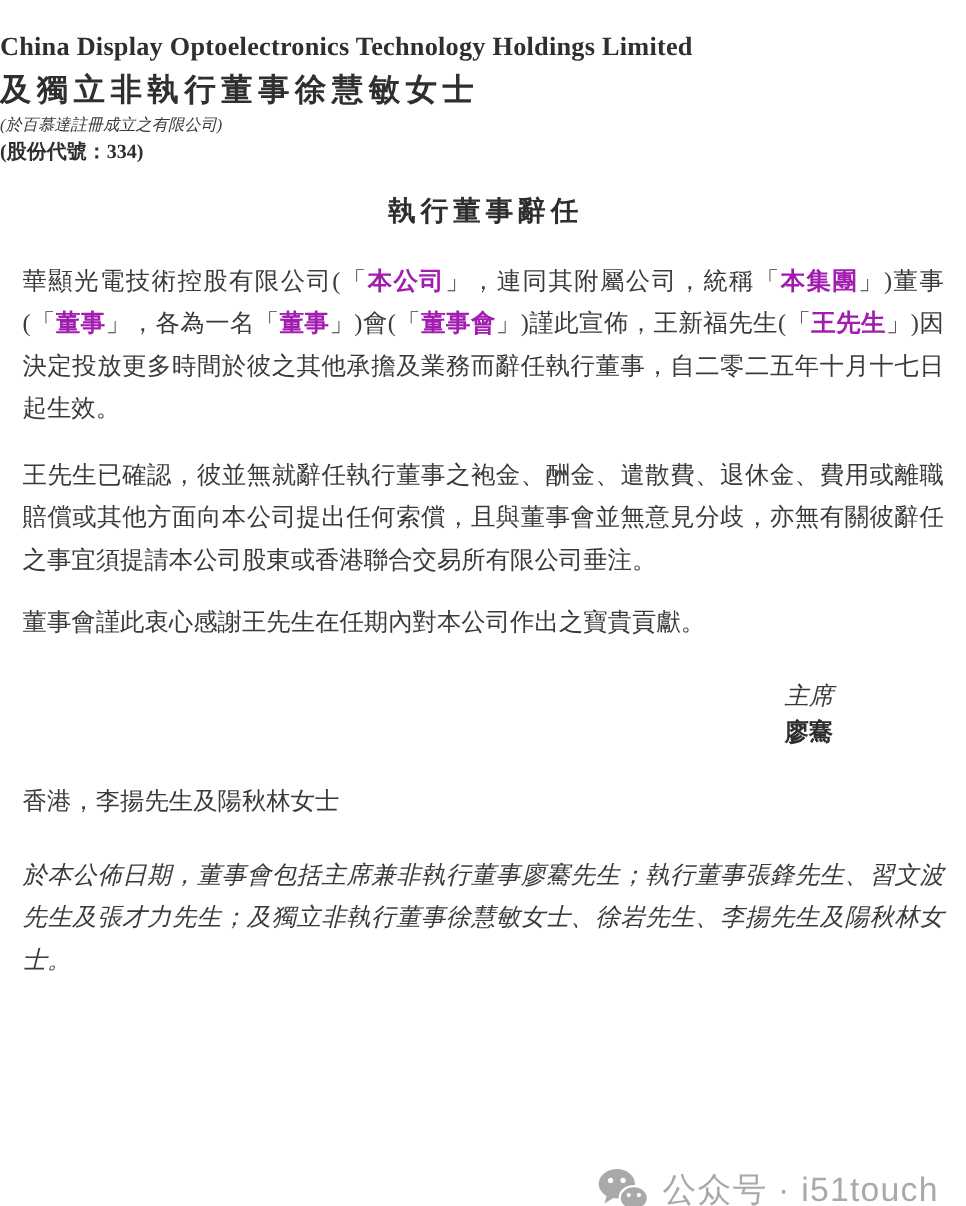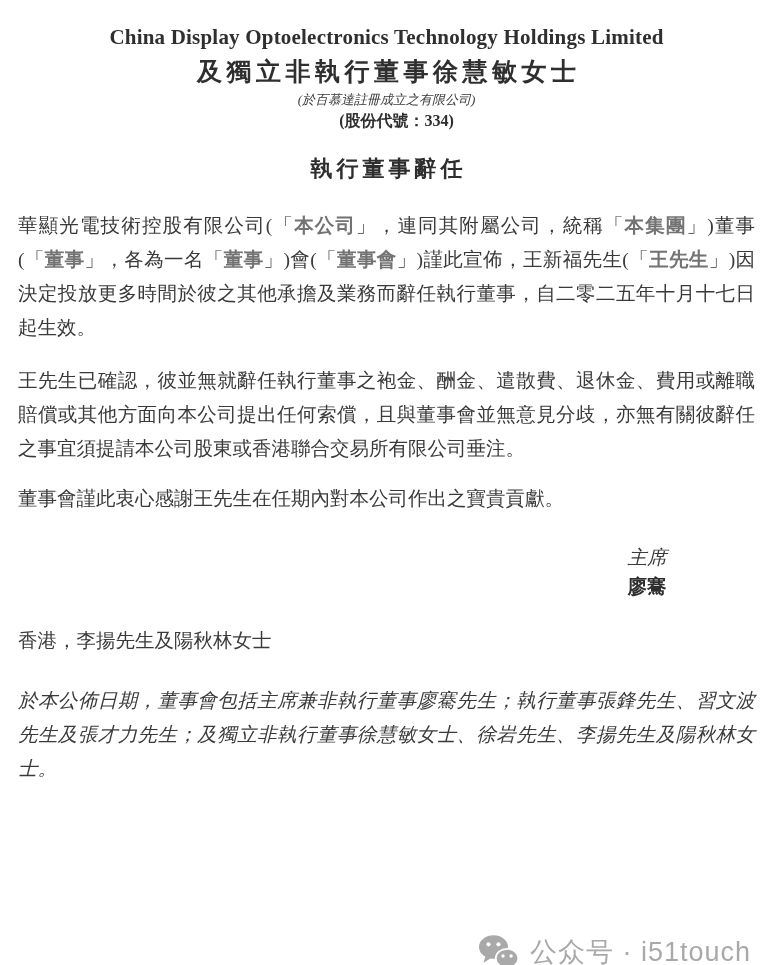--- a/index.html
+++ b/index.html
@@ -23,21 +23,20 @@
   .disclaimer {
     margin: 24px 18px 0 18px;
     font-style: italic;
     font-size: 19px;
     line-height: 35.5px;
     text-align: justify;
     letter-spacing: 0.5px;
   }
   .header {
     margin-top: 25px;
-    text-align: center;
   }
   .en-name {
     font-size: 21px;
     font-weight: bold;
     color: #2f2f2f;
     letter-spacing: 0.2px;
   }
   .zh-name {
     margin-top: 5px;
     font-size: 25px;
@@ -51,21 +50,20 @@
   .inc-note {
     margin-top: 3px;
     font-style: italic;
     font-size: 13px;
   }
   .stock-code {
     margin-top: 2px;
     font-size: 16px;
     font-weight: bold;
     color: #2f2f2f;
-    padding-left: 20px;
   }
   .doc-title {
     margin-top: 22px;
     text-align: center;
     font-size: 22px;
     font-weight: bold;
     color: #2e2e2e;
   }
   .doc-title span {
     letter-spacing: 4px;
@@ -73,21 +71,21 @@
   }
   .para {
     margin: 0 18px;
     font-size: 19.5px;
     line-height: 34px;
     text-align: justify;
   }
   .para.first { margin-top: 25px; }
   .para.mid   { margin-top: 19px; }
   .para.small-gap { margin-top: 16px; }
-  .bold { font-weight: bold; color: #737373; margin-top: 15px; }
+  .bold { font-weight: bold; color: #a21caf; margin-top: 15px; }
   .signature {
     margin: 27px 21px 0 auto;
     width: 210px;
     text-align: center;
     font-size: 19.5px;
     line-height: 29px;
   }
   .sig-position { font-style: italic; }
   .sig-name { font-weight: bold; color: #2e2e2e; }
   .dateline {

